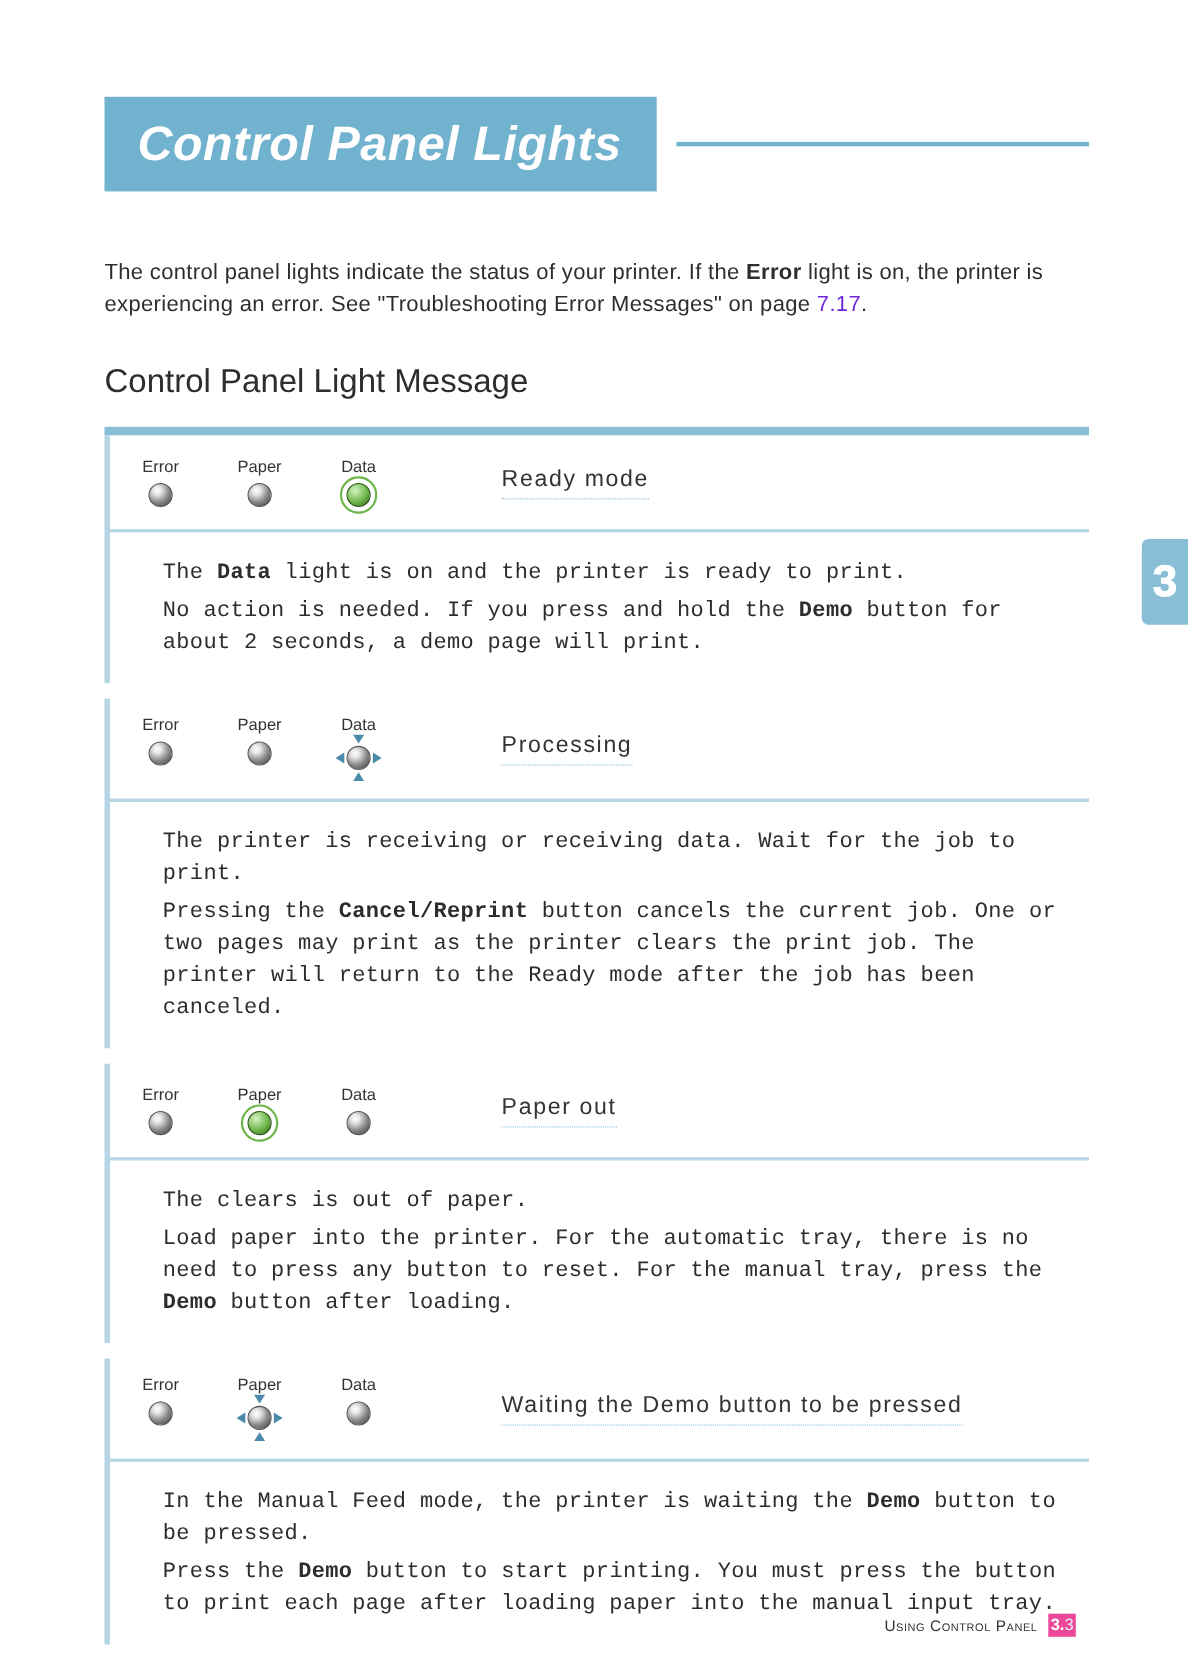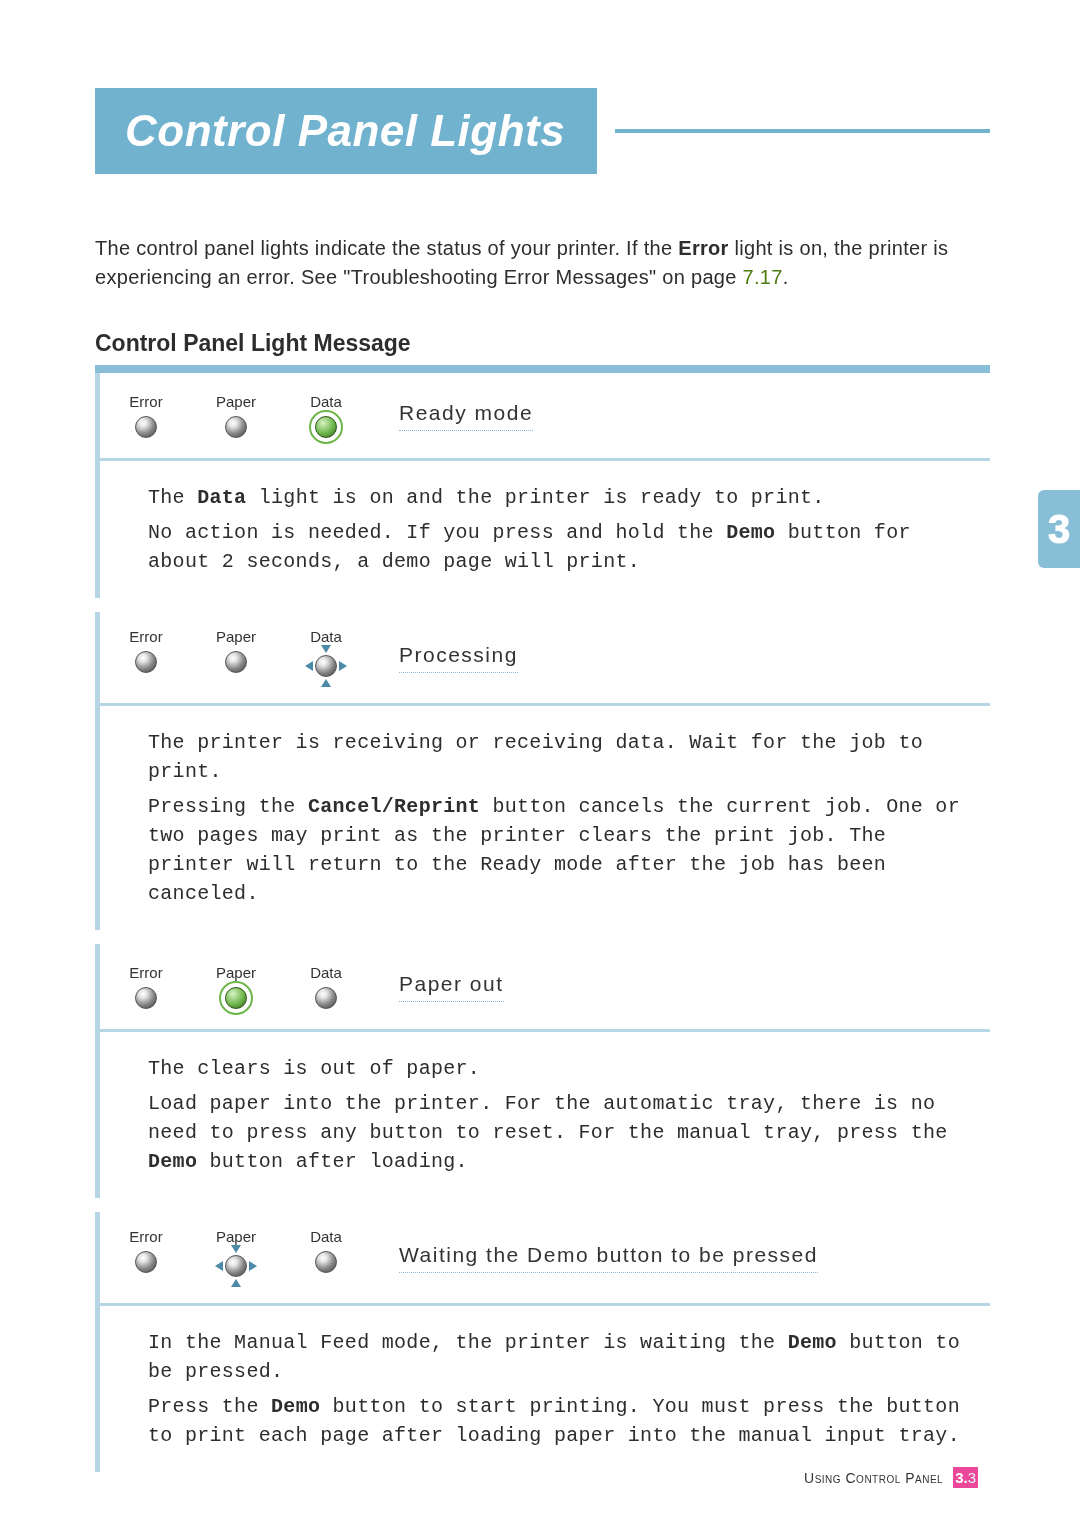--- a/index.html
+++ b/index.html
@@ -40,27 +40,27 @@
     align-self: center;
     margin-left: 18px;
   }
   .intro {
     font-size: 20px;
     line-height: 1.45;
     letter-spacing: 0.3px;
     margin-bottom: 38px;
   }
   .intro .link {
-    color: #4d7c0f;
+    color: #6d28d9;
   }
   .intro .bold { font-weight: bold; }
   .subtitle {
-    font-size: 23px;
-    font-weight: bold;
-    margin-bottom: 8px;
+    font-size: 30px;
+    font-weight: normal;
+    margin-bottom: 24px;
     font-family: Arial, Helvetica, sans-serif;
   }
   .section-stripe {
     height: 8px;
     background: #88bfd7;
     margin-bottom: 0;
   }
   .msg-block {
     border-left: 5px solid #b6d6e5;
     margin-bottom: 14px;
@@ -139,21 +139,21 @@
   .led-blink .a-t { top: 0; left: 16px; border-bottom: 8px solid #4b8aa8; transform: rotate(180deg);}
   .led-blink .a-b { bottom: 0; left: 16px; border-top: 8px solid #4b8aa8; transform: rotate(180deg);}
   .led-blink .a-l { left: 0; top: 16px; border-top:5px solid transparent; border-bottom:5px solid transparent; border-right: 8px solid #4b8aa8; border-left:0;}
   .led-blink .a-r { right: 0; top: 16px; border-top:5px solid transparent; border-bottom:5px solid transparent; border-left: 8px solid #4b8aa8; border-right:0;}
   .mode-title {
     font-size: 21px;
     color: #333;
     letter-spacing: 1.5px;
     padding-bottom: 5px;
     border-bottom: 1px dotted #88bfd7;
-    margin-left: 47px;
+    margin-left: 104px;
     align-self: center;
   }
   .msg-body {
     padding: 22px 26px 22px 48px;
     font-size: 20px;
     line-height: 1.45;
     letter-spacing: 0.3px;
     font-family: Liberation Mono, monospace;
   }
   .msg-body p + p { margin-top: 6px; }

